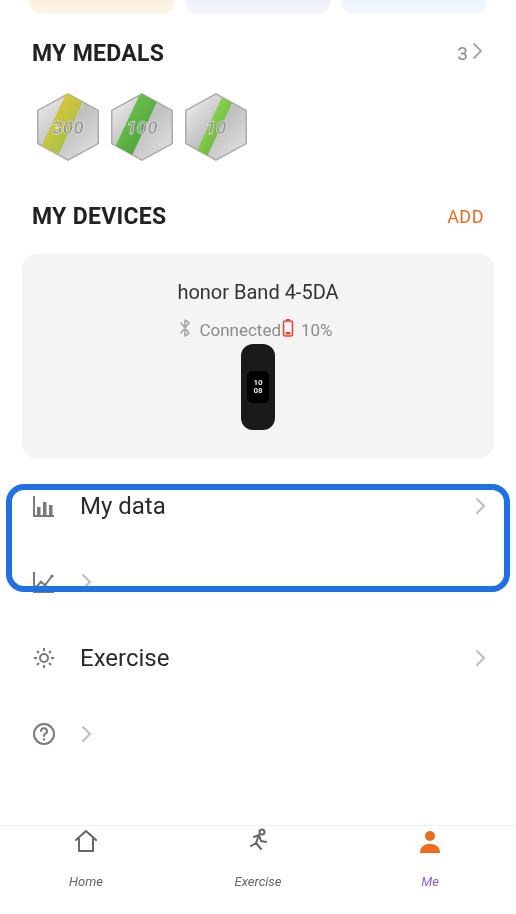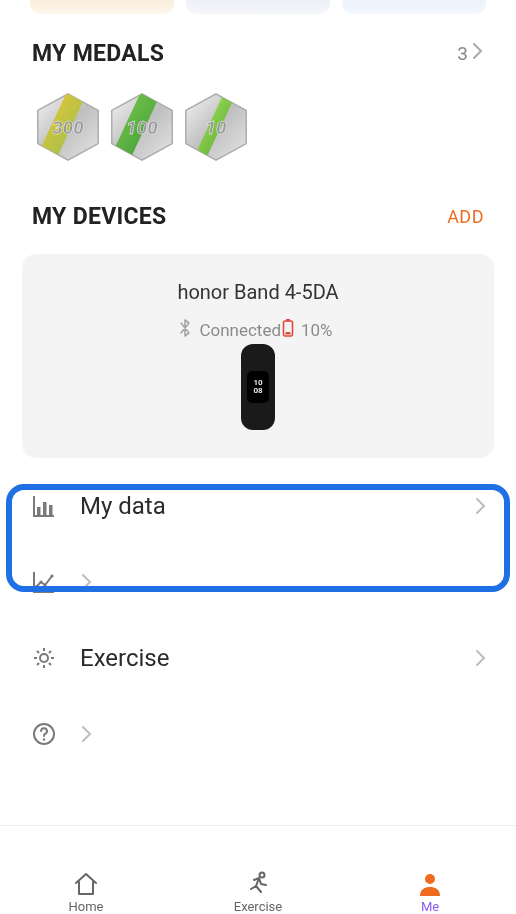--- a/index.html
+++ b/index.html
@@ -192,24 +192,25 @@
     height: 88px;
     background: #fff;
     border-top: 1px solid #eee;
     display: flex;
   }
   .nav-item {
     flex: 1;
     display: flex;
     flex-direction: column;
     align-items: center;
-    justify-content: flex-end;
-    gap: 0;
+    justify-content: flex-start;
+    gap: 18px;
     color: #666;
     font-size: 13px;
+    font-style: italic;
   }
   .nav-item.active { color: #8b5cf6; }
   .nav-icon {
     width: 30px;
     height: 30px;
     display: flex;
     align-items: center;
     justify-content: center;
   }
 </style>

